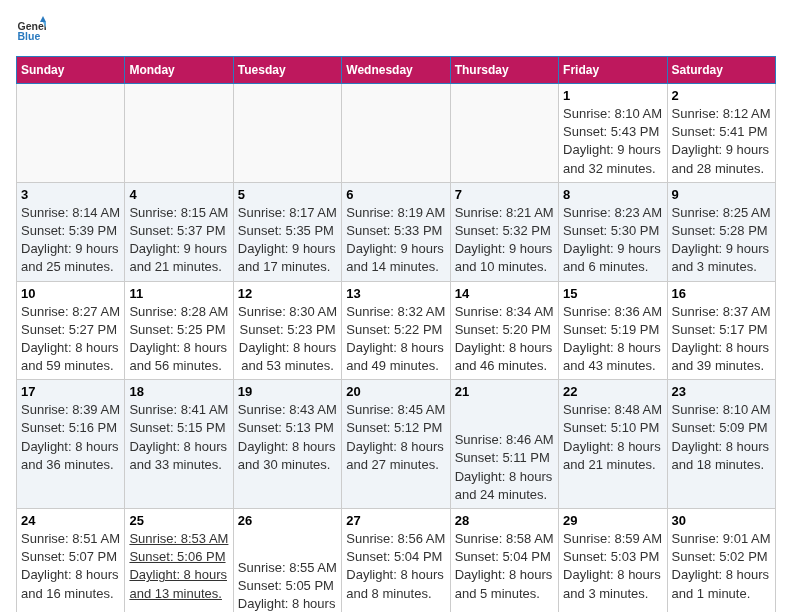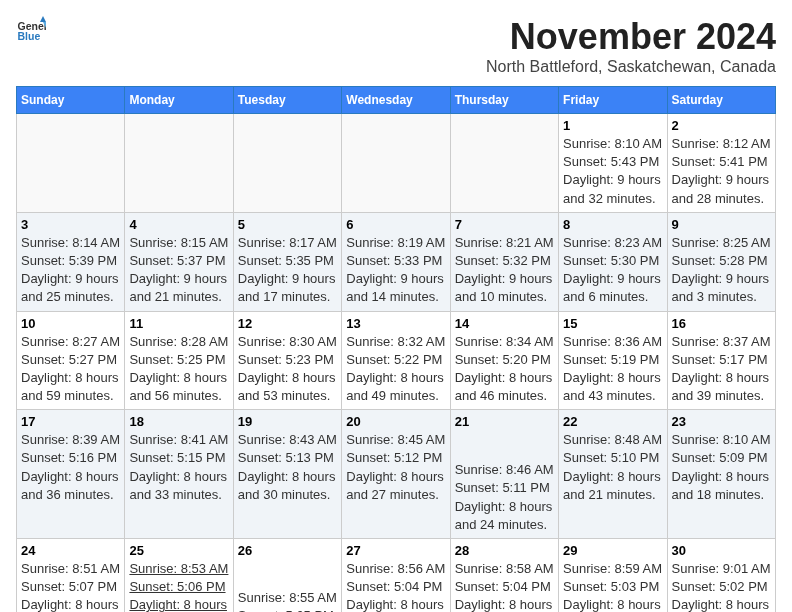--- a/index.html
+++ b/index.html
@@ -36,21 +36,21 @@
     .subtitle {
       font-size: 16px;
       color: #444;
     }
     .calendar {
       width: 100%;
       border-collapse: collapse;
       font-size: 11px;
     }
     .calendar th {
-      background-color: #3b82f6;
+      background-color: #be185d;
       color: #fff;
       padding: 6px 4px;
       text-align: left;
       font-size: 12px;
       border: 1px solid #2a7abf;
     }
     .calendar td {
       border: 1px solid #ccc;
       vertical-align: top;
       padding: 4px;
@@ -80,24 +80,20 @@
 
 <div class="header-section">
   <div class="logo">
     <svg class="logo-icon" viewBox="0 0 40 40">
       <text x="2" y="18" font-size="14" font-weight="bold" fill="#333">General</text>
       <text x="2" y="32" font-size="14" font-weight="bold" fill="#2a7abf">Blue</text>
       <polygon points="32,8 40,8 36,0" fill="#2a7abf"></polygon>
       <polygon points="36,8 40,16 40,8" fill="#5aaae0"></polygon>
     </svg>
   </div>
-  <div class="title-section">
-    <div class="month-title">November 2024</div>
-    <div class="subtitle">North Battleford, Saskatchewan, Canada</div>
-  </div>
 </div>
 
 <table class="calendar">
   <thead>
     <tr>
     <th>Sunday</th>
         <th>Monday</th>
         <th>Tuesday</th>
         <th>Wednesday</th>
         <th>Thursday</th>
@@ -188,21 +184,21 @@
         </td>
         <td>
           <div class="day-number">11</div>
           <div class="day-info" style="white-space: pre-line;">Sunrise: 8:28 AM
 Sunset: 5:25 PM
 Daylight: 8 hours
 and 56 minutes.</div>
         </td>
         <td>
           <div class="day-number">12</div>
-          <div class="day-info" style="white-space: pre-line;">Sunrise: 8:30 AM
+          <div class="day-info" style="white-space: pre-line; text-align: center;">Sunrise: 8:30 AM
 Sunset: 5:23 PM
 Daylight: 8 hours
 and 53 minutes.</div>
         </td>
         <td>
           <div class="day-number">13</div>
           <div class="day-info" style="white-space: pre-line;">Sunrise: 8:32 AM
 Sunset: 5:22 PM
 Daylight: 8 hours
 and 49 minutes.</div>

